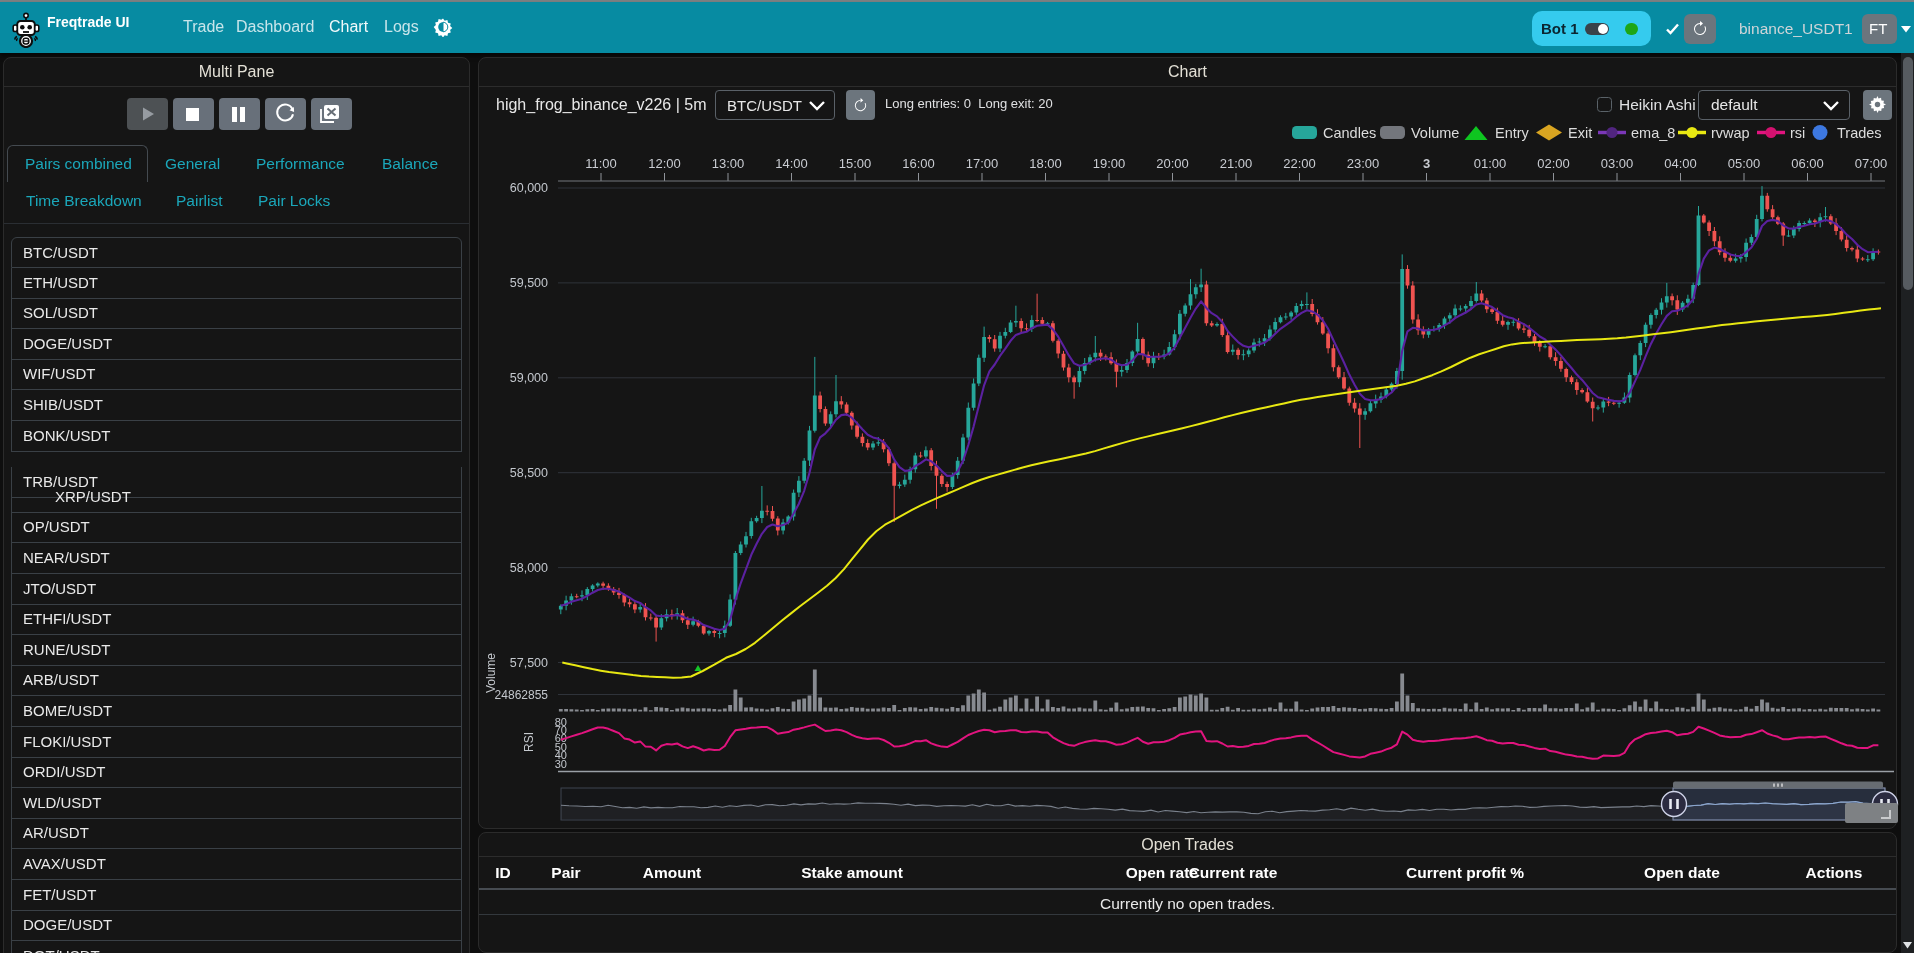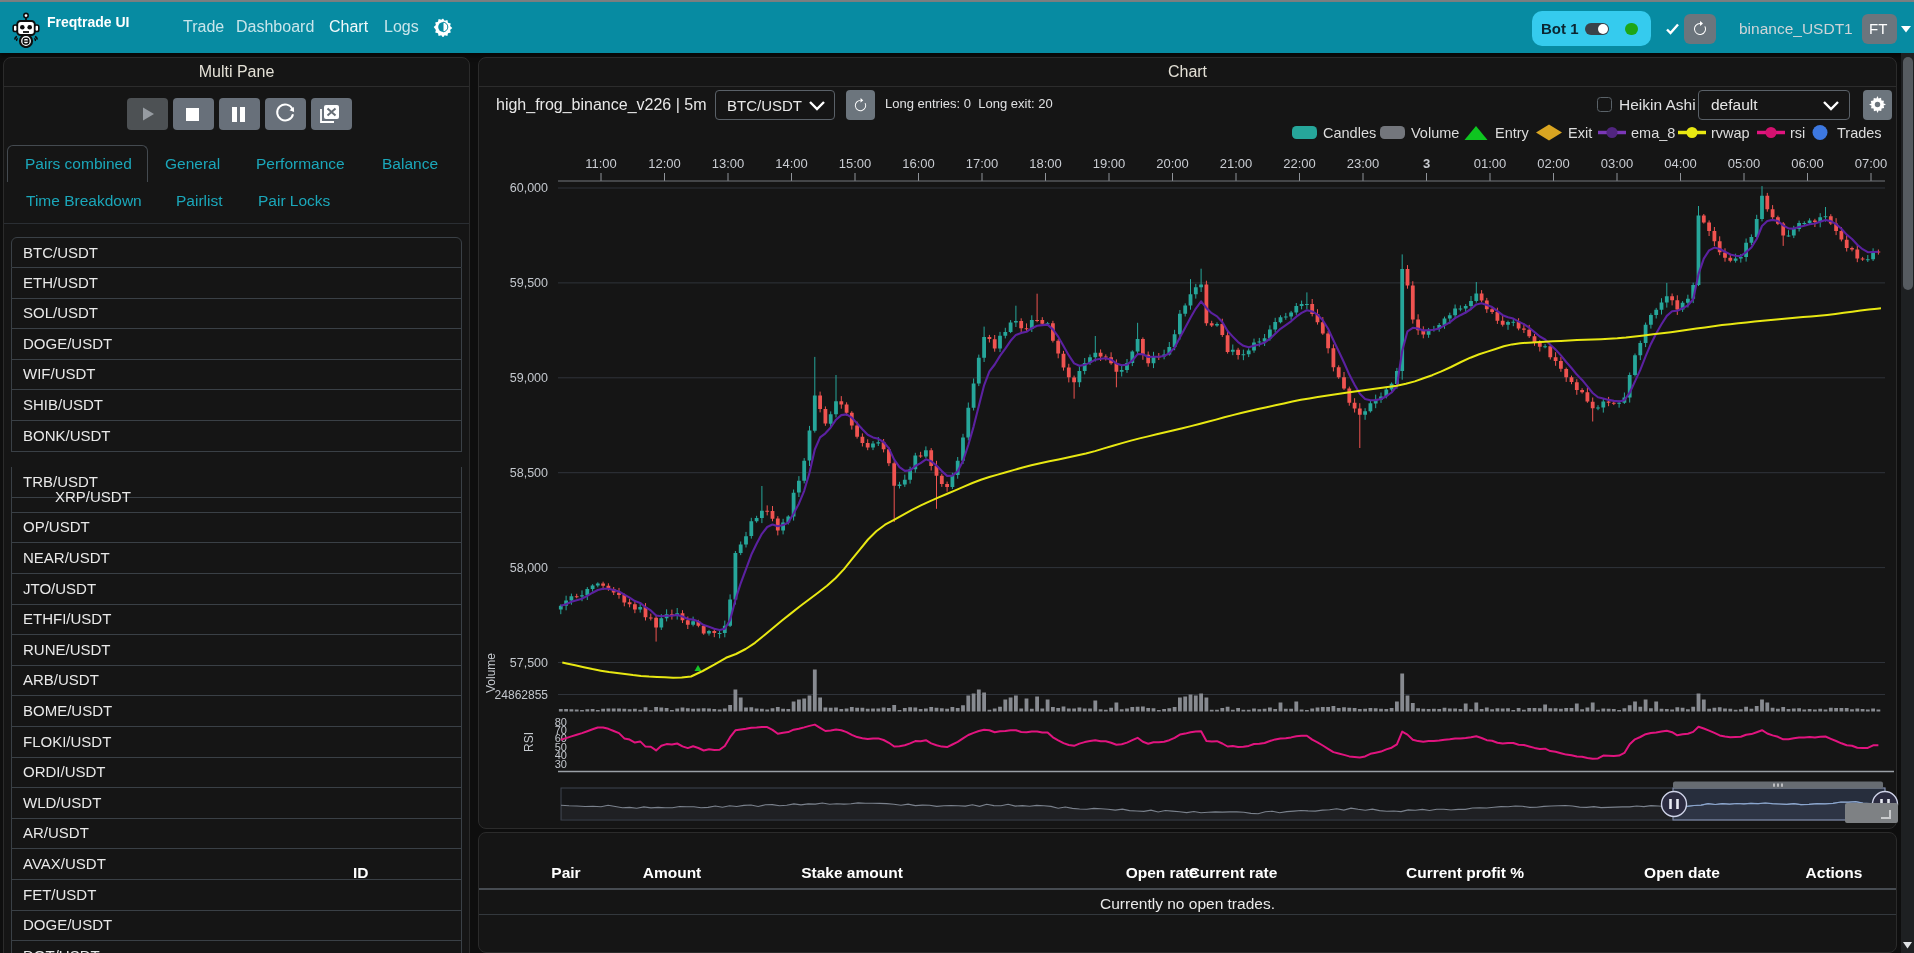--- a/index.html
+++ b/index.html
@@ -240,22 +240,23 @@
   <circle cx="1884" cy="803" r="12.5" fill="#2b2b40" stroke="#cfd3e8" stroke-width="1.4"></circle>
   <path d="M1880.5 798v10M1887.5 798v10" stroke="#e8eaf2" stroke-width="2.6"></path>
  </g>
  <rect x="1844" y="802" width="53" height="20" rx="2" fill="#7e8184"></rect>
  <path d="M1889 809v8h-9" stroke="#c9cbcd" stroke-width="2" fill="none"></path>
 </g>
 </svg></div>
 </div>
 
 <div class="card" style="left:478px;top:832px;width:1419px;height:121px">
+  <div class="cardhead" style="height:24px;line-height:23px;border-color:#2c2c2c">Open Trades</div>
   <div id="theadrow">
-      <span class="abs" style="left:-126px;top:31px;width:300px;color:#fff;font-weight:700;font-size:15.5px">ID</span>
+      <span class="abs" style="left:-126px;top:31px;width:300px;text-align:center;color:#fff;font-weight:700;font-size:15.5px">ID</span>
       <span class="abs" style="left:-63px;top:31px;width:300px;text-align:center;color:#fff;font-weight:700;font-size:15.5px">Pair</span>
       <span class="abs" style="left:43px;top:31px;width:300px;text-align:center;color:#fff;font-weight:700;font-size:15.5px">Amount</span>
       <span class="abs" style="left:223px;top:31px;width:300px;text-align:center;color:#fff;font-weight:700;font-size:15.5px">Stake amount</span>
       <span class="abs" style="left:419px;top:31px;width:300px;text-align:right;color:#fff;font-weight:700;font-size:15.5px">Open rate</span>
       <span class="abs" style="left:604px;top:31px;width:300px;text-align:center;color:#fff;font-weight:700;font-size:15.5px">Current rate</span>
       <span class="abs" style="left:836px;top:31px;width:300px;text-align:center;color:#fff;font-weight:700;font-size:15.5px">Current profit %</span>
       <span class="abs" style="left:1053px;top:31px;width:300px;text-align:center;color:#fff;font-weight:700;font-size:15.5px">Open date</span>
       <span class="abs" style="left:1205px;top:31px;width:300px;text-align:center;color:#fff;font-weight:700;font-size:15.5px">Actions</span>
     </div>
   <div class="abs" style="left:0;top:55px;width:1417px;border-top:2px solid #464b51"></div>

